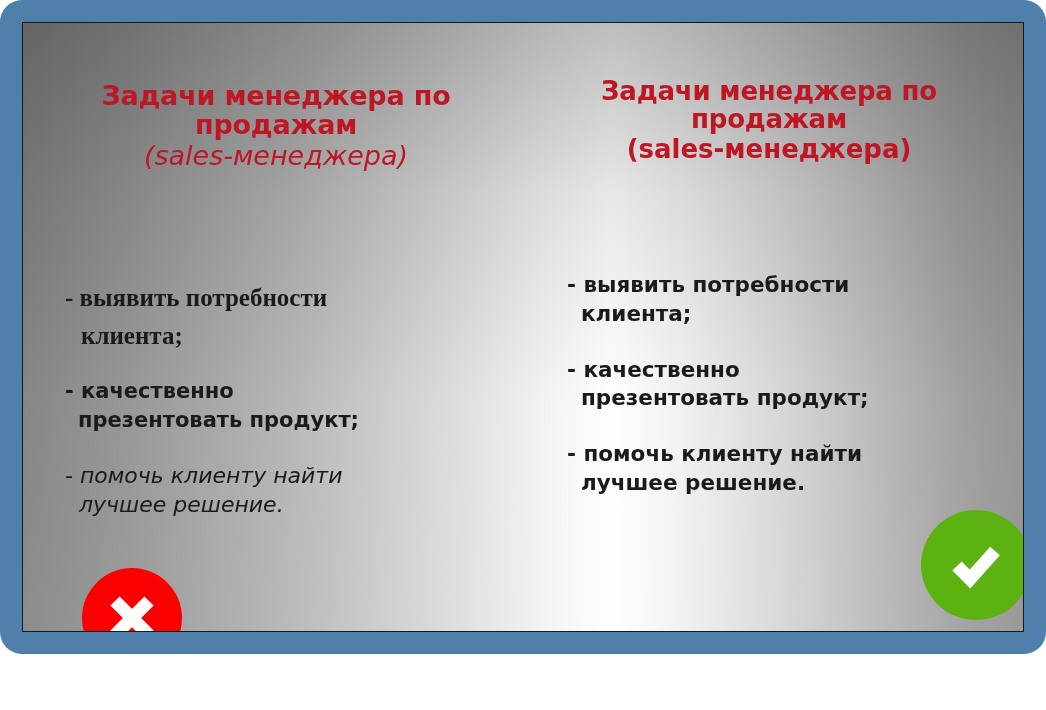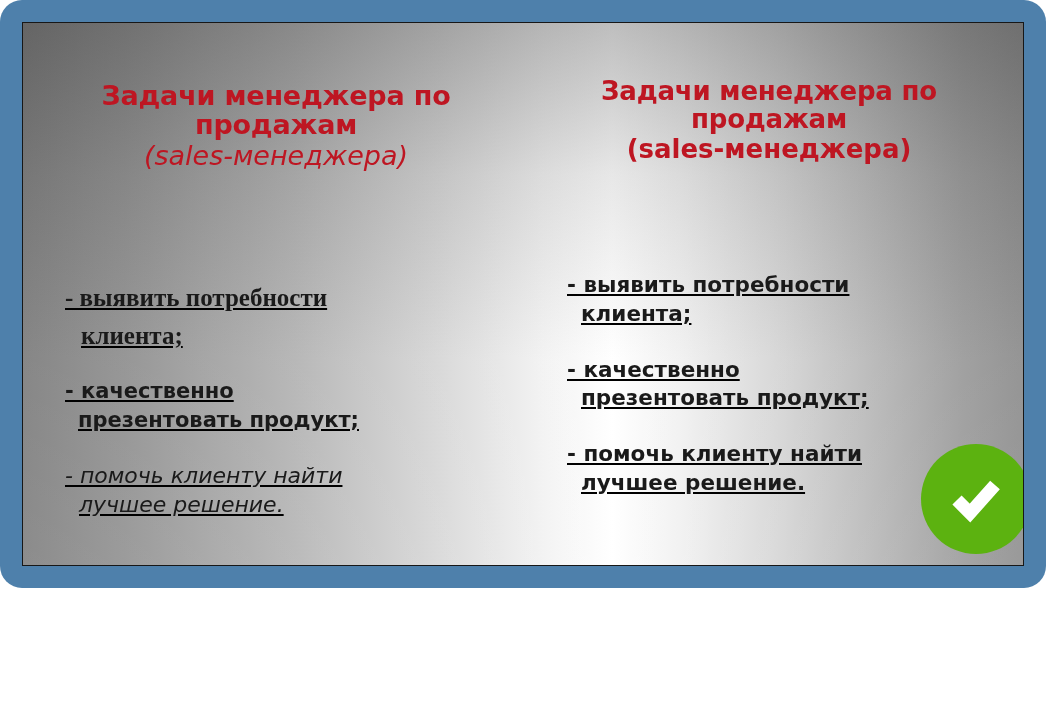--- a/index.html
+++ b/index.html
@@ -13,21 +13,21 @@
     overflow: hidden;
     font-family: "Liberation Sans", sans-serif;
   }
 
   
   .slide-frame {
     position: absolute;
     left: 0;
     top: 0;
     width: 1046px;
-    height: 588px;
+    height: 654px;
     box-sizing: border-box;
     background: #4E80AB;
     border-radius: 22px;
     padding: 22px;
   }
 
   
   .slide-canvas {
     position: relative;
     width: 100%;
@@ -102,21 +102,20 @@
     font-style: normal;
     font-size: 26px;
     margin-top: 2px;
   }
 
   
   .bullets {
     position: absolute;
     left: 0;
     right: 0;
-    text-decoration: underline;
   }
   .col-left .bullets  { top: 256px; padding-left: 42px; padding-right: 20px; }
   .col-right .bullets { top: 248px; padding-left: 44px; padding-right: 24px; }
 
   .bullet {
     display: block;
     color: #1a1a1a;
     white-space: pre-line;
     text-indent: -14px;
     padding-left: 14px;

